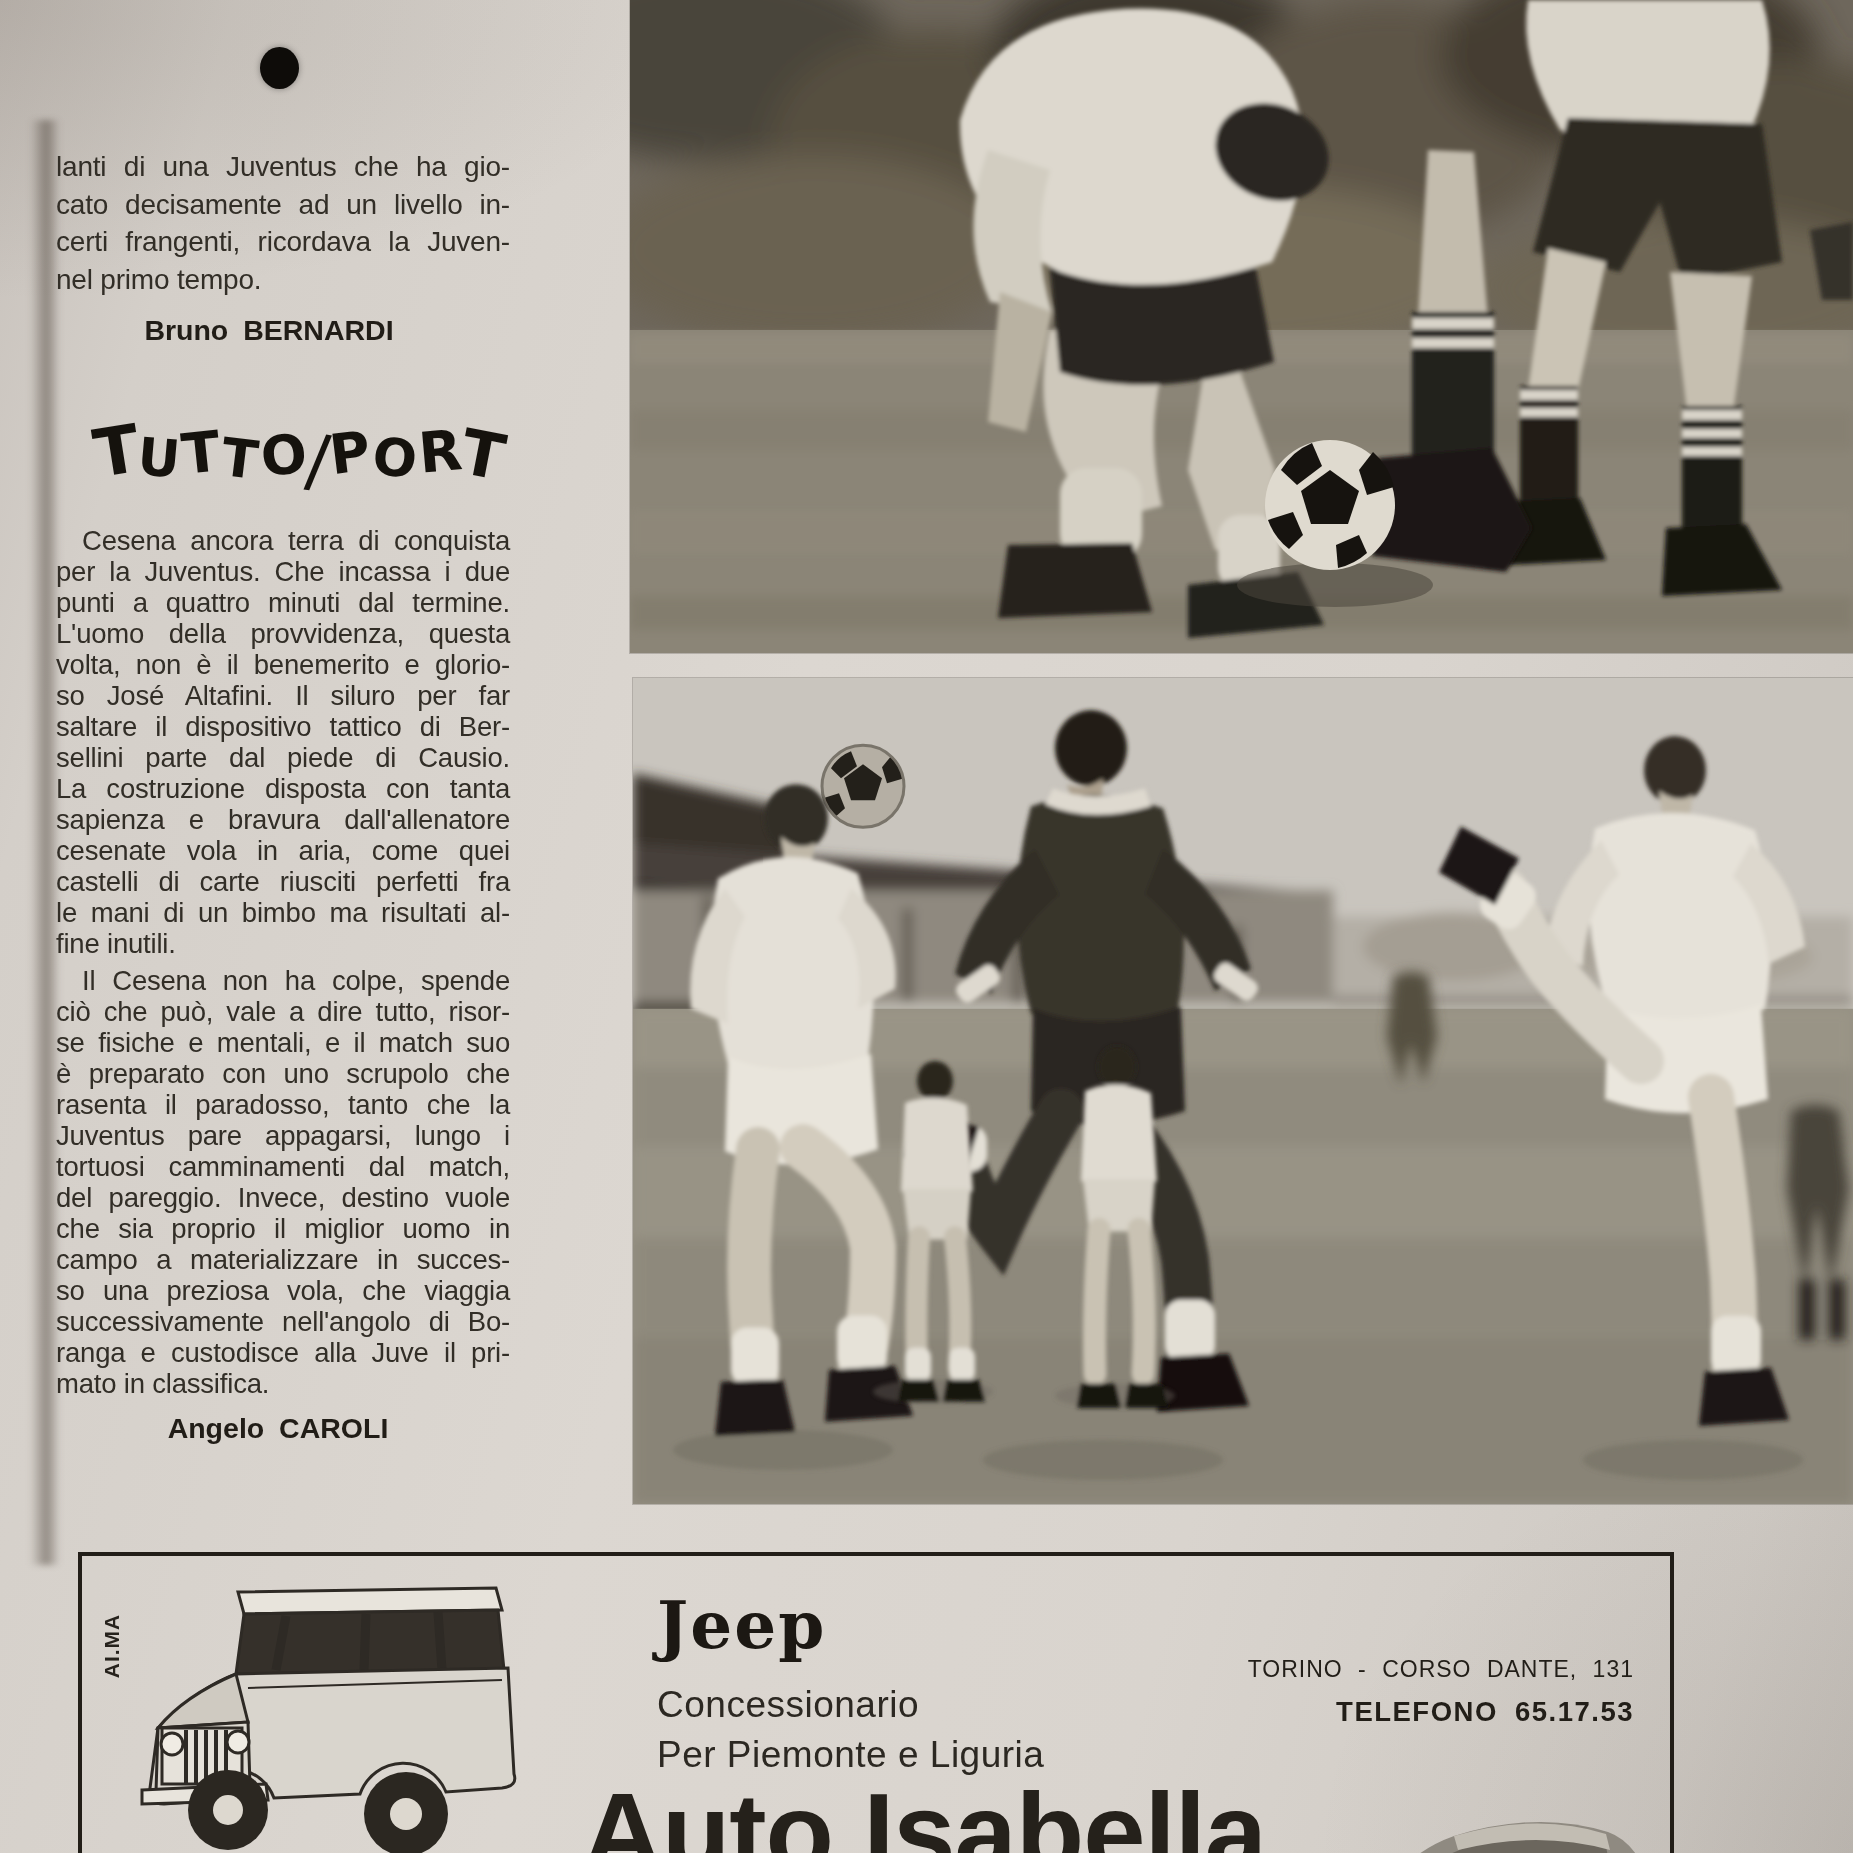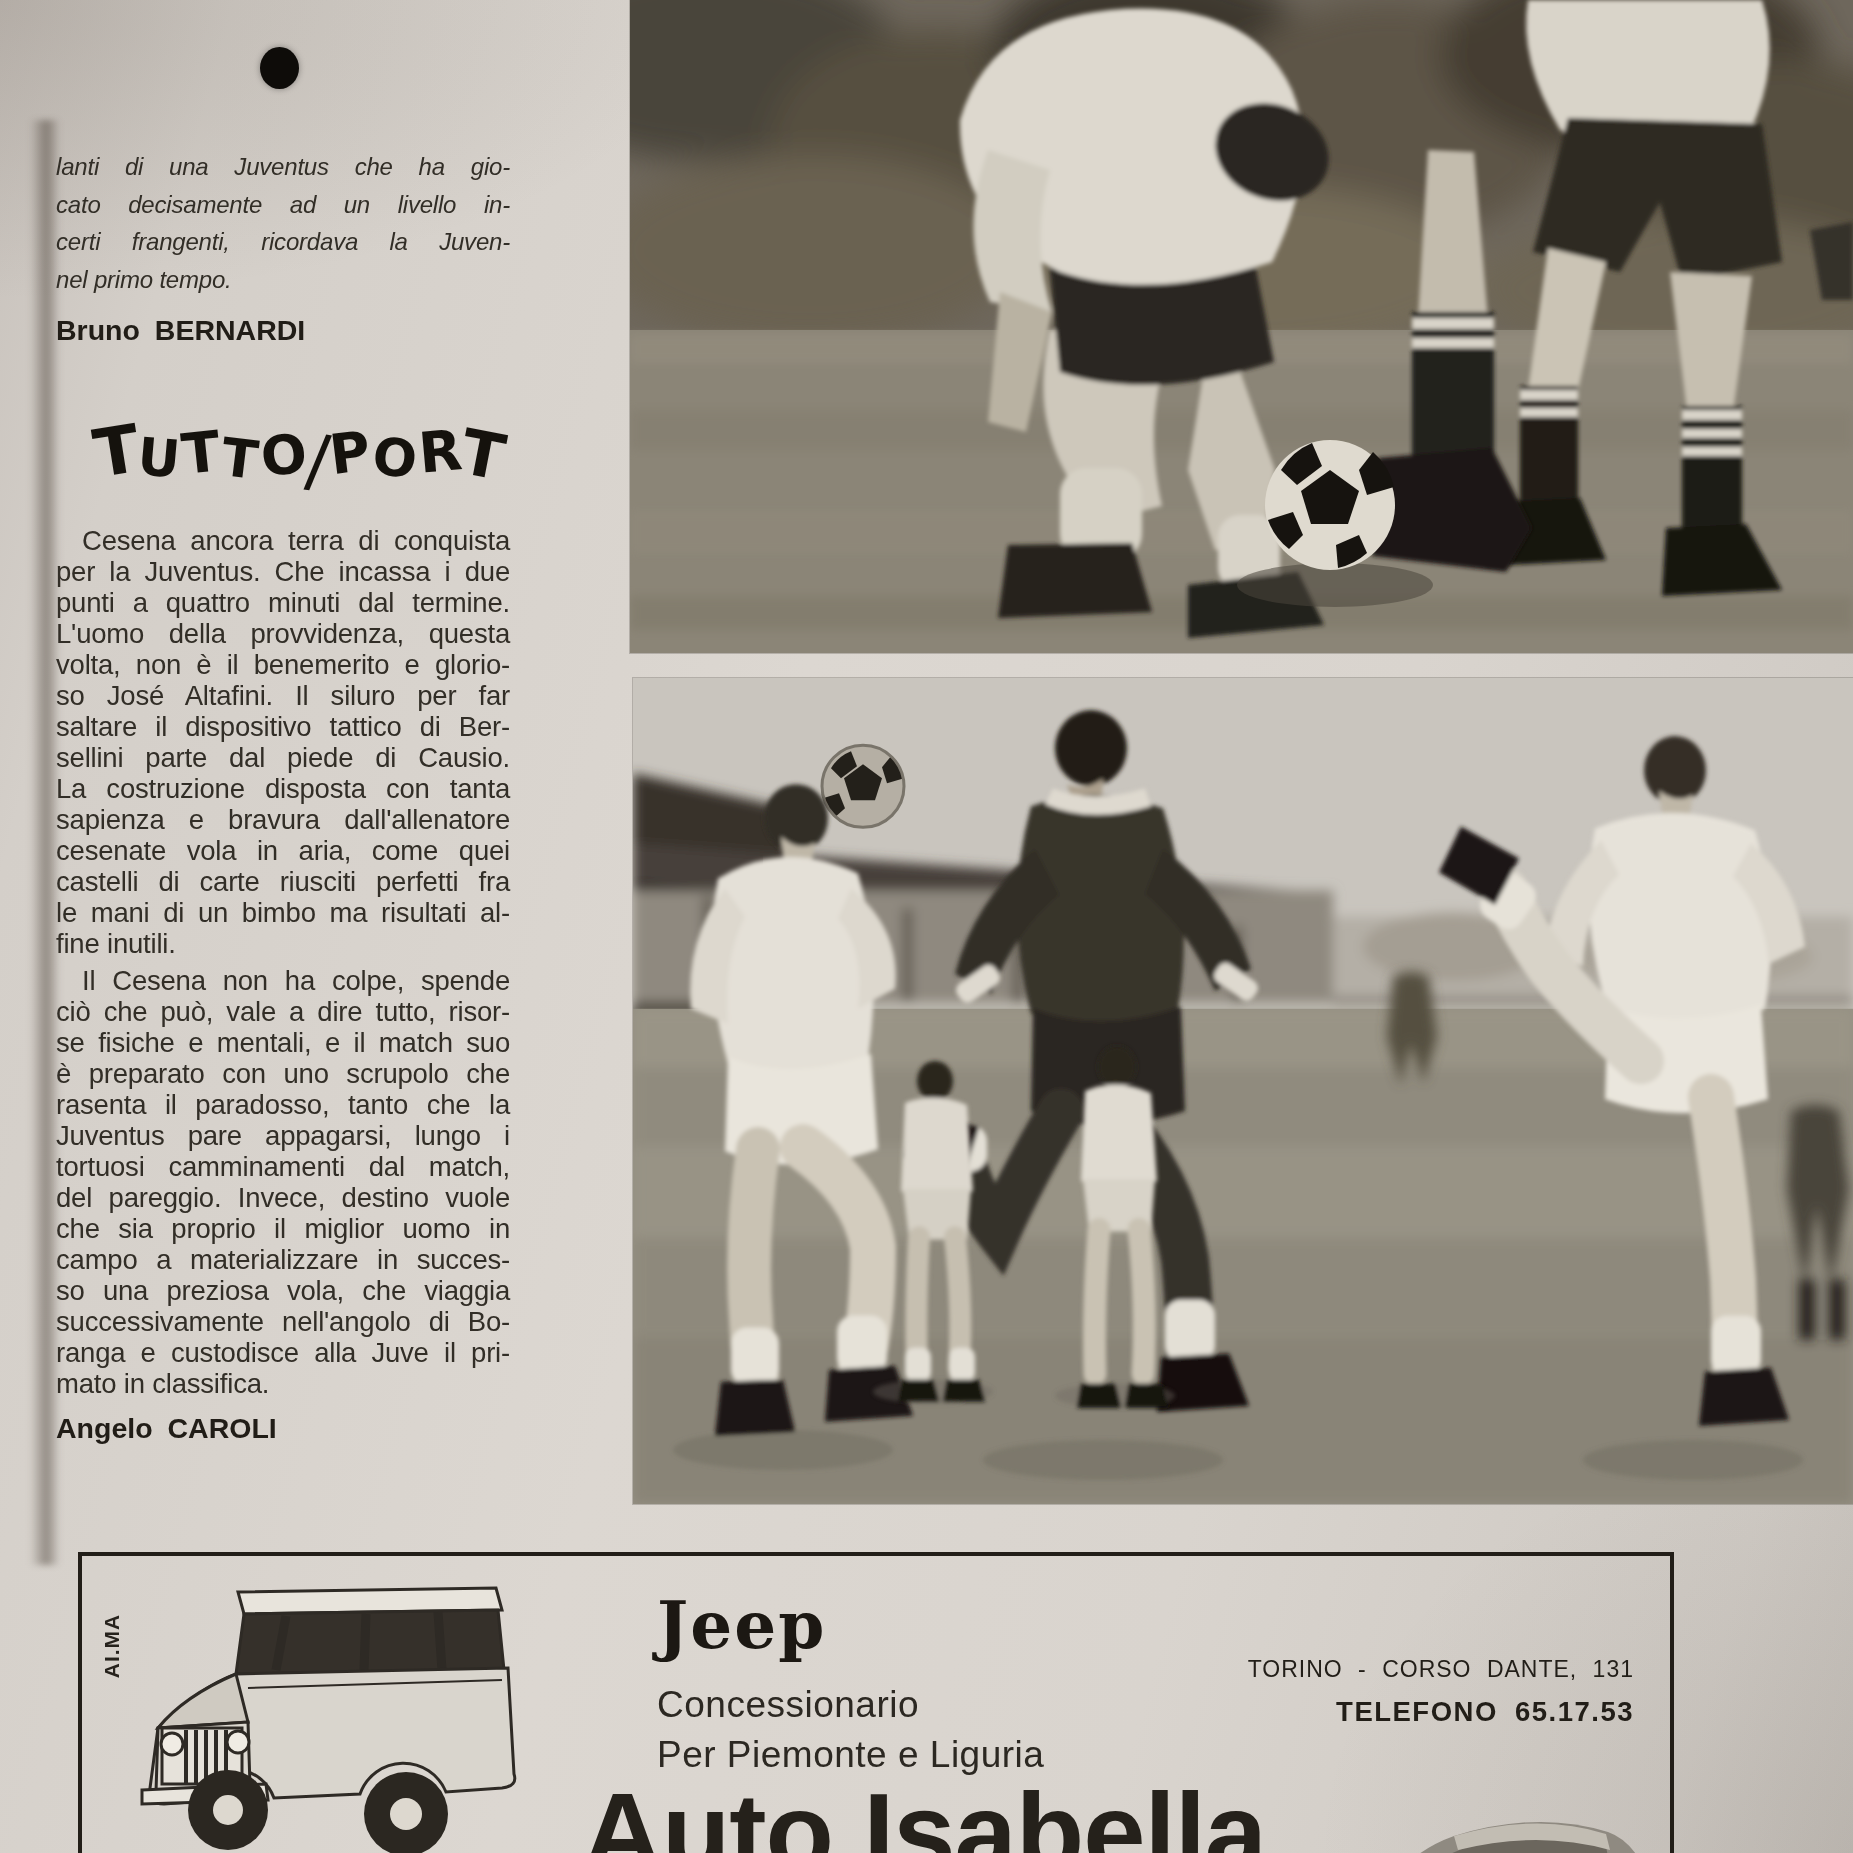--- a/index.html
+++ b/index.html
@@ -15,25 +15,25 @@
   }
   .fold-shadow{position:absolute;left:30px;top:120px;width:30px;height:1445px;
     background:linear-gradient(90deg,rgba(0,0,0,0),rgba(52,42,32,0.42) 55%,rgba(0,0,0,0));
     filter:blur(3px);}
   .punch-hole{position:absolute;left:260px;top:47px;width:39px;height:42px;border-radius:50%;
     background:#0e0c09;box-shadow:0 0 6px rgba(0,0,0,0.35);}
 
   
   .column{position:absolute;left:56px;top:148px;width:454px;}
   .para{font-size:27.5px;line-height:31px;letter-spacing:-0.2px;color:#322e27;}
-  .para.first-article{font-size:24px;line-height:37.5px;font-style:italic;}
+  .para.first-article{font-size:28px;line-height:37.5px;}
   .para div{text-align:justify;text-align-last:justify;white-space:nowrap;}
   .para div:last-child{text-align-last:left;}
   .para.indent div:first-child{text-indent:26px;text-align-last:justify;}
-  .byline{font-weight:bold;font-size:28.5px;color:#211d17;text-align:left;word-spacing:7px;}
+  .byline{font-weight:bold;font-size:28.5px;color:#211d17;text-align:center;word-spacing:7px;}
   .byline.b1{margin-top:16px;margin-right:28px;}
   .byline.b2{margin-top:13px;margin-right:10px;}
 
   
   .logo{margin-top:70px;margin-bottom:0;height:82px;text-align:center;padding-left:34px;white-space:nowrap;}
   .logo span{display:inline-block;font-family:"DejaVu Sans",sans-serif;font-weight:bold;
     font-size:56px;line-height:74px;color:#15120d;margin:0 1px;}
   .logo span:nth-child(1){transform:rotate(-9deg) scale(1.18) translateY(-2px);}
   .logo span:nth-child(2){transform:rotate(5deg) translateY(3px);font-size:52px;}
   .logo span:nth-child(3){transform:rotate(-6deg) translateY(-1px);}

